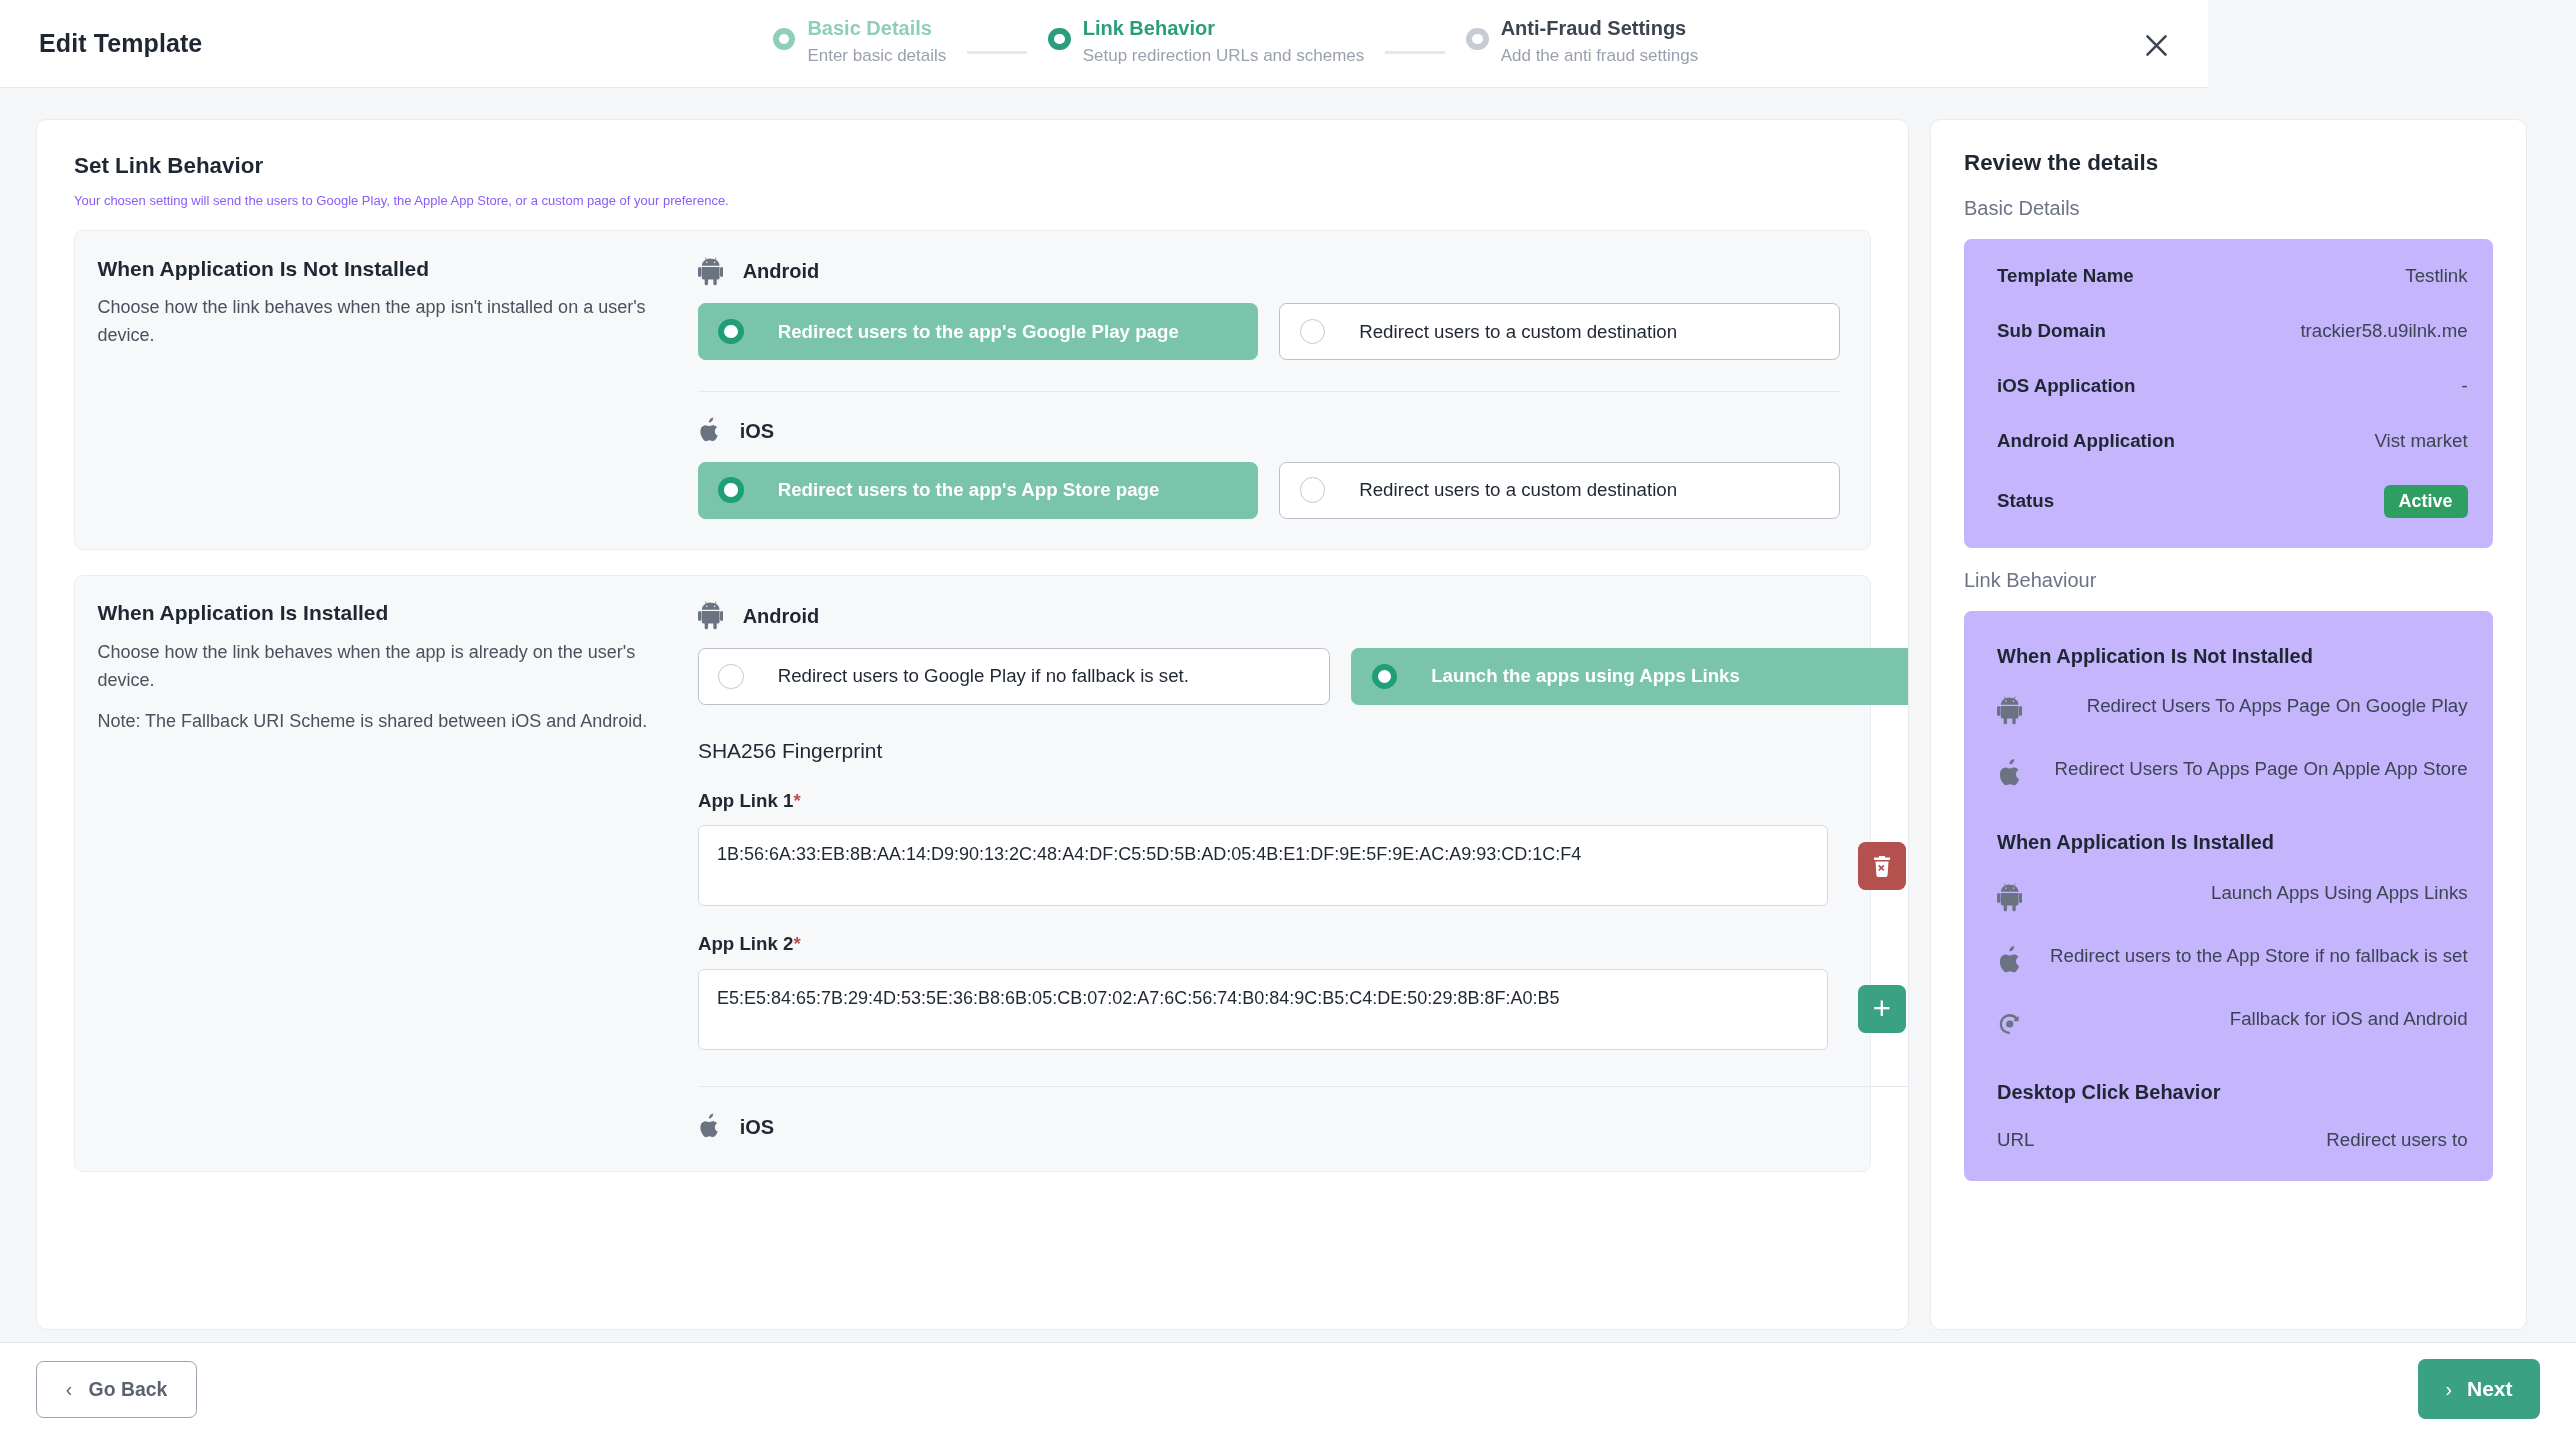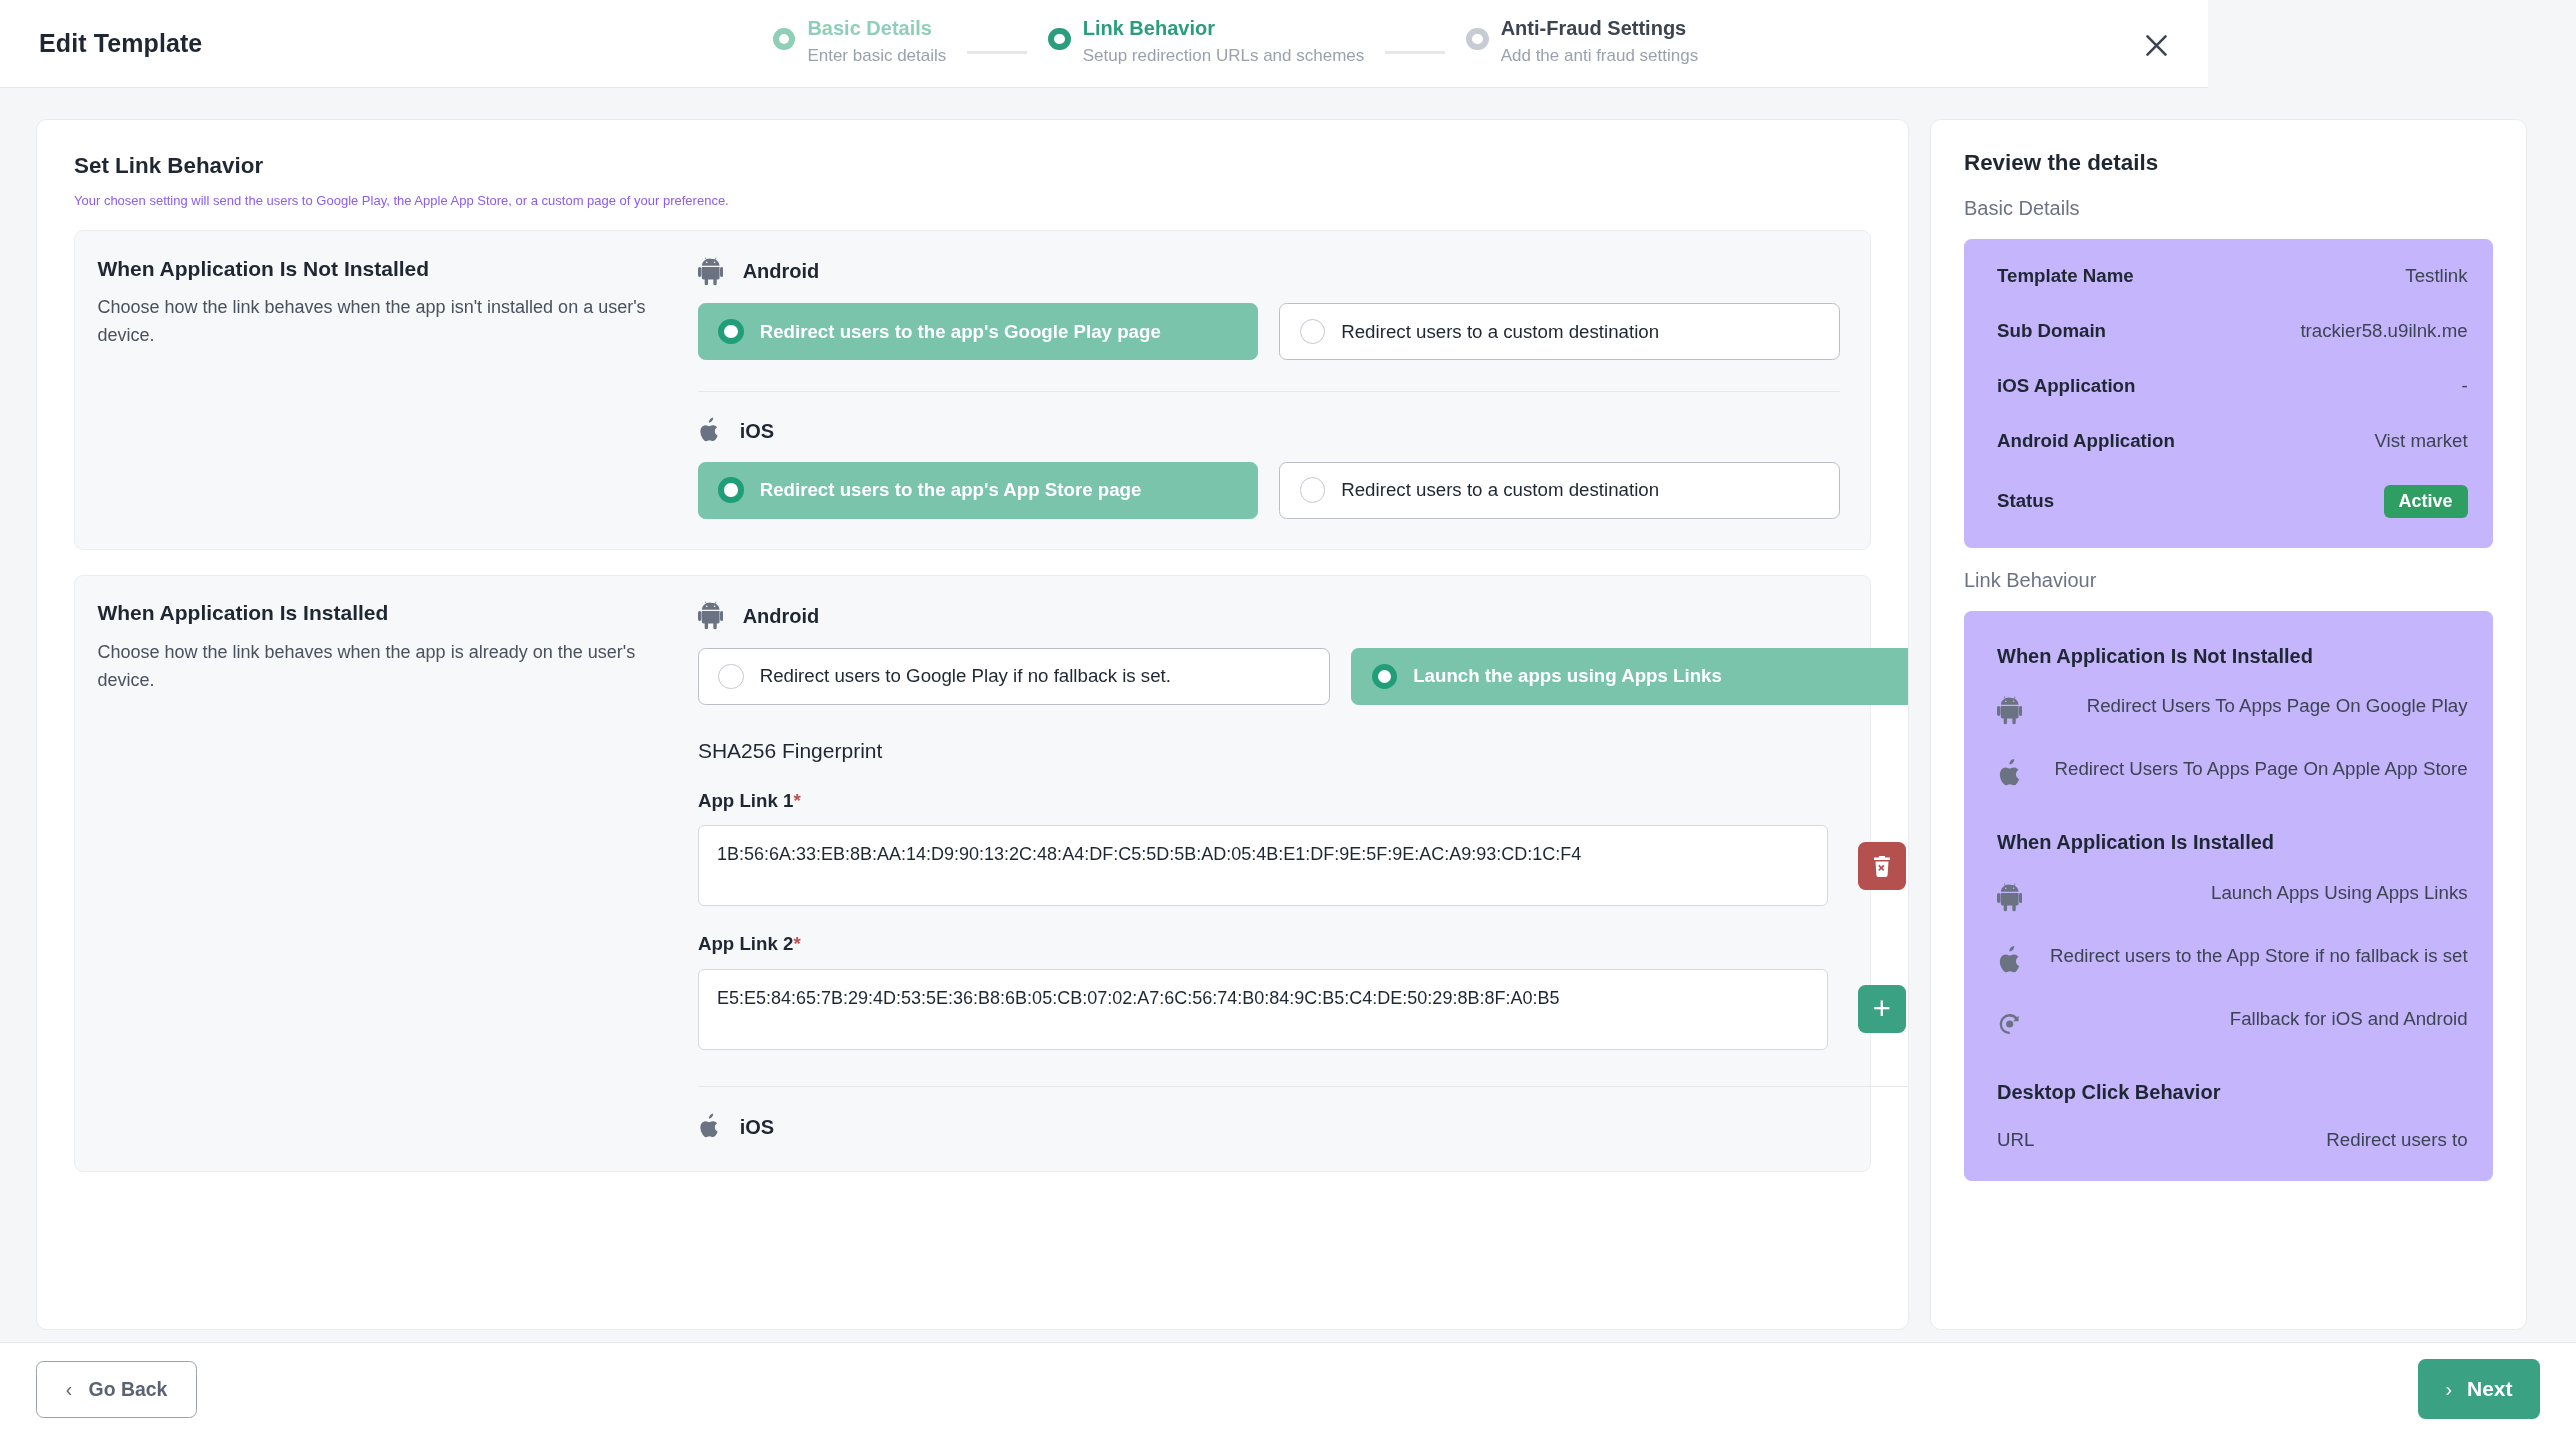--- a/index.html
+++ b/index.html
@@ -66,21 +66,21 @@
   .panel-right { flex: 1; padding-left: 10.5px; }
 
   .os-row { display: flex; align-items: center; gap: 19.4px; }
   .os-label { font-size: 20px; font-weight: bold; color: #1f2733; }
   .os-icon { width: 25.4px; height: 30px; flex: none; fill: #6b7383; }
   .os-icon.apple { width: 22.4px; height: 28px; }
 
   .radio-row { display: flex; gap: 21px; margin-top: 16.4px; }
   .radio-opt {
     flex: 1; height: 57px; border-radius: 7.5px; display: flex;
-    align-items: center; padding-left: 19.4px; gap: 16px; cursor: pointer;
+    align-items: center; padding-left: 19.4px; gap: 34px; cursor: pointer;
     border: 0.7px solid #b9bec7; background: #ffffff;
   }
   .radio-opt.selected { background: #79c4ab; border-color: #79c4ab; }
   .radio-dot {
     width: 25.4px; height: 25.4px; border-radius: 50%; flex: none;
     border: 1.5px solid #c3c8d0; background: #ffffff;
   }
   .radio-opt.selected .radio-dot {
     border: 6.7px solid #1f9e77; background: #ffffff;
   }
@@ -244,20 +244,21 @@
               <span class="radio-label">Redirect users to a custom destination</span>
             </div>
           </div>
         </div>
       </div>
 
       <div class="behavior-panel" style="margin-top:25.4px;">
         <div class="panel-left">
           <h3>When Application Is Installed</h3>
           <p>Choose how the link behaves when the app is already on the user's device.</p>
+          <p>Note: The Fallback URI Scheme is shared between iOS and Android.</p>
         </div>
         <div class="panel-right">
           <div class="os-row">
             <svg class="os-icon" viewBox="0 0 24 28">
               <path d="M7.5 2.2l-.9-1.5a.3.3 0 01.5-.3l.95 1.6A6.6 6.6 0 0112 1.4c1.45 0 2.8.22 3.95.6L16.9.4a.3.3 0 01.5.3l-.9 1.5C18.85 3.4 20.3 5.6 20.3 8.1H3.7c0-2.5 1.45-4.7 3.8-5.9zM8.3 5.5a.75.75 0 100-1.5.75.75 0 000 1.5zm7.4 0a.75.75 0 100-1.5.75.75 0 000 1.5zM3.6 9.3h16.8v10.2a1.5 1.5 0 01-1.5 1.5h-1.2v4a1.6 1.6 0 11-3.2 0v-4H9.5v4a1.6 1.6 0 11-3.2 0v-4H5.1a1.5 1.5 0 01-1.5-1.5V9.3zM1.6 9.2a1.6 1.6 0 011.6 1.6v6.3a1.6 1.6 0 11-3.2 0v-6.3a1.6 1.6 0 011.6-1.6zm20.8 0a1.6 1.6 0 011.6 1.6v6.3a1.6 1.6 0 11-3.2 0v-6.3a1.6 1.6 0 011.6-1.6z"></path>
             </svg>
             <span class="os-label">Android</span>
           </div>
           <div class="radio-row">
             <div class="radio-opt">

